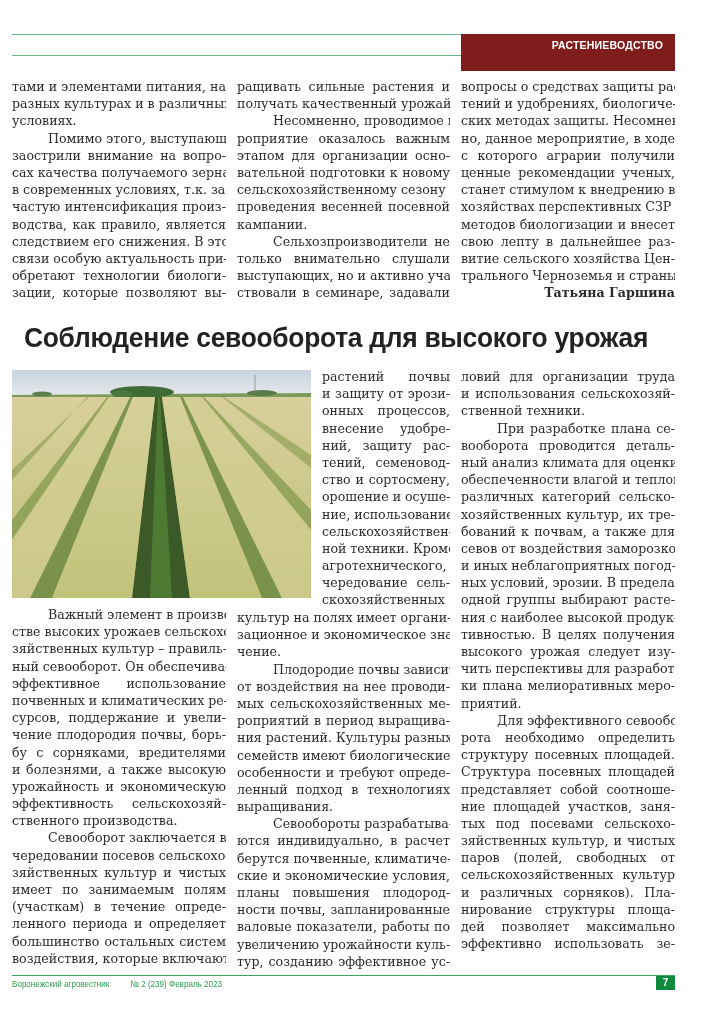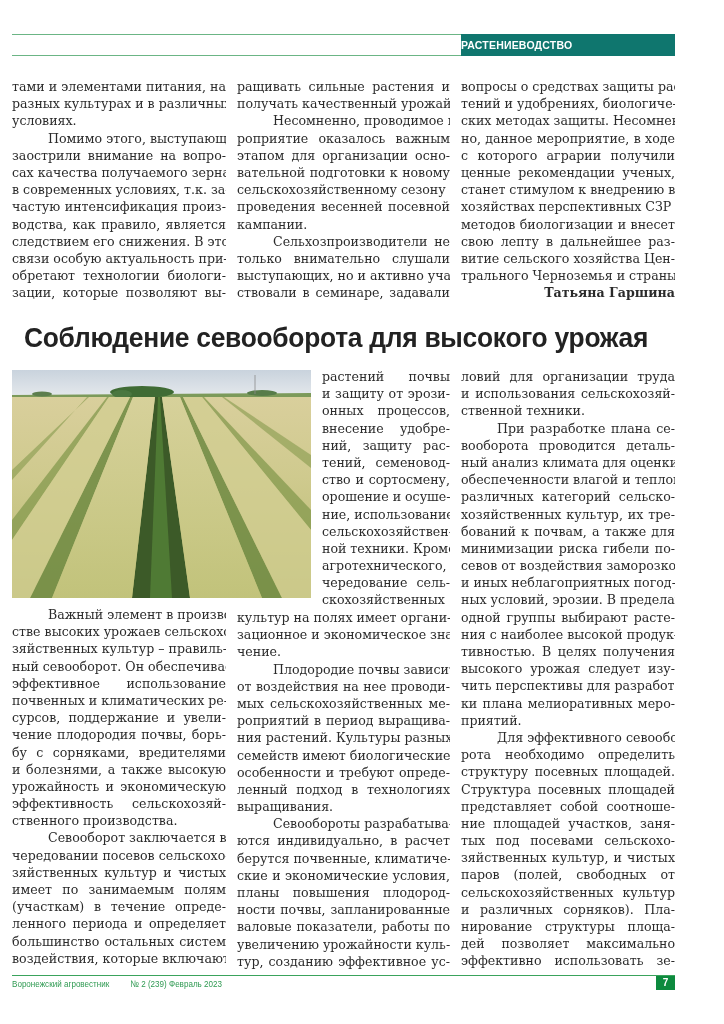--- a/index.html
+++ b/index.html
@@ -1,23 +1,23 @@
 <!DOCTYPE html>
 <html><head>
 <meta charset="utf-8">
 <style>
   html, body { margin: 0; padding: 0; background: #ffffff; }
   body { width: 724px; height: 1024px; position: relative; overflow: hidden;
          font-family: "DejaVu Serif", "Liberation Serif", serif; color: #2b2b2b; }
   .header-line { position: absolute; left: 12px; top: 34px; width: 450px; height: 22px;
                  border-top: 1px solid #6bb585; border-bottom: 1px solid #6bb585; box-sizing: border-box; }
-  .header-tab { position: absolute; left: 461px; top: 34px; width: 214px; height: 22px;
-                background: #0f766e; color: #ffffff; box-sizing: border-box;
+  .header-tab { position: absolute; left: 461px; top: 34px; width: 214px; height: 37px;
+                background: #7f1d1d; color: #ffffff; box-sizing: border-box;
                 font-family: "Liberation Sans", sans-serif; font-weight: bold; font-size: 10.5px;
-                letter-spacing: 0.2px; padding-right: 12px; line-height: 22px; }
+                letter-spacing: 0.2px; text-align: right; padding-right: 12px; line-height: 22px; }
   .col { position: absolute; font-size: 12.6px; line-height: 17.2px; }
   .col .ln { display: block; white-space: nowrap; text-align: justify; text-align-last: justify; height: 17.2px; overflow: hidden; }
   .col .ln.last { text-align-last: left; }
   .col .ln.ind { text-indent: 36px; }
   .col .ln.right { text-align: left; text-align-last: right; font-weight: bold; }
   .c1 { left: 12px; width: 214px; }
   .c2 { left: 237px; width: 213px; }
   .c3 { left: 461px; width: 214px; }
   .c2n { left: 322px; width: 128px; }
   .title { position: absolute; left: 24px; top: 322px; width: 680px;
@@ -196,21 +196,20 @@
     <span class="ln">ловий для организации труда</span>
     <span class="ln">и использования сельскохозяй-</span>
     <span class="ln last">ственной техники.</span>
     <span class="ln ind">При разработке плана се-</span>
     <span class="ln">вооборота проводится деталь-</span>
     <span class="ln">ный анализ климата для оценки</span>
     <span class="ln">обеспеченности влагой и теплом</span>
     <span class="ln">различных категорий сельско-</span>
     <span class="ln">хозяйственных культур, их тре-</span>
     <span class="ln">бований к почвам, а также для</span>
-    <span class="ln">минимизации риска гибели по-</span>
     <span class="ln">севов от воздействия заморозков</span>
     <span class="ln">и иных неблагоприятных погод-</span>
     <span class="ln">ных условий, эрозии. В пределах</span>
     <span class="ln">одной группы выбирают расте-</span>
     <span class="ln">ния с наиболее высокой продук-</span>
     <span class="ln">тивностью. В целях получения</span>
     <span class="ln">высокого урожая следует изу-</span>
     <span class="ln">чить перспективы для разработ-</span>
     <span class="ln">ки плана мелиоративных меро-</span>
     <span class="ln last">приятий.</span>

